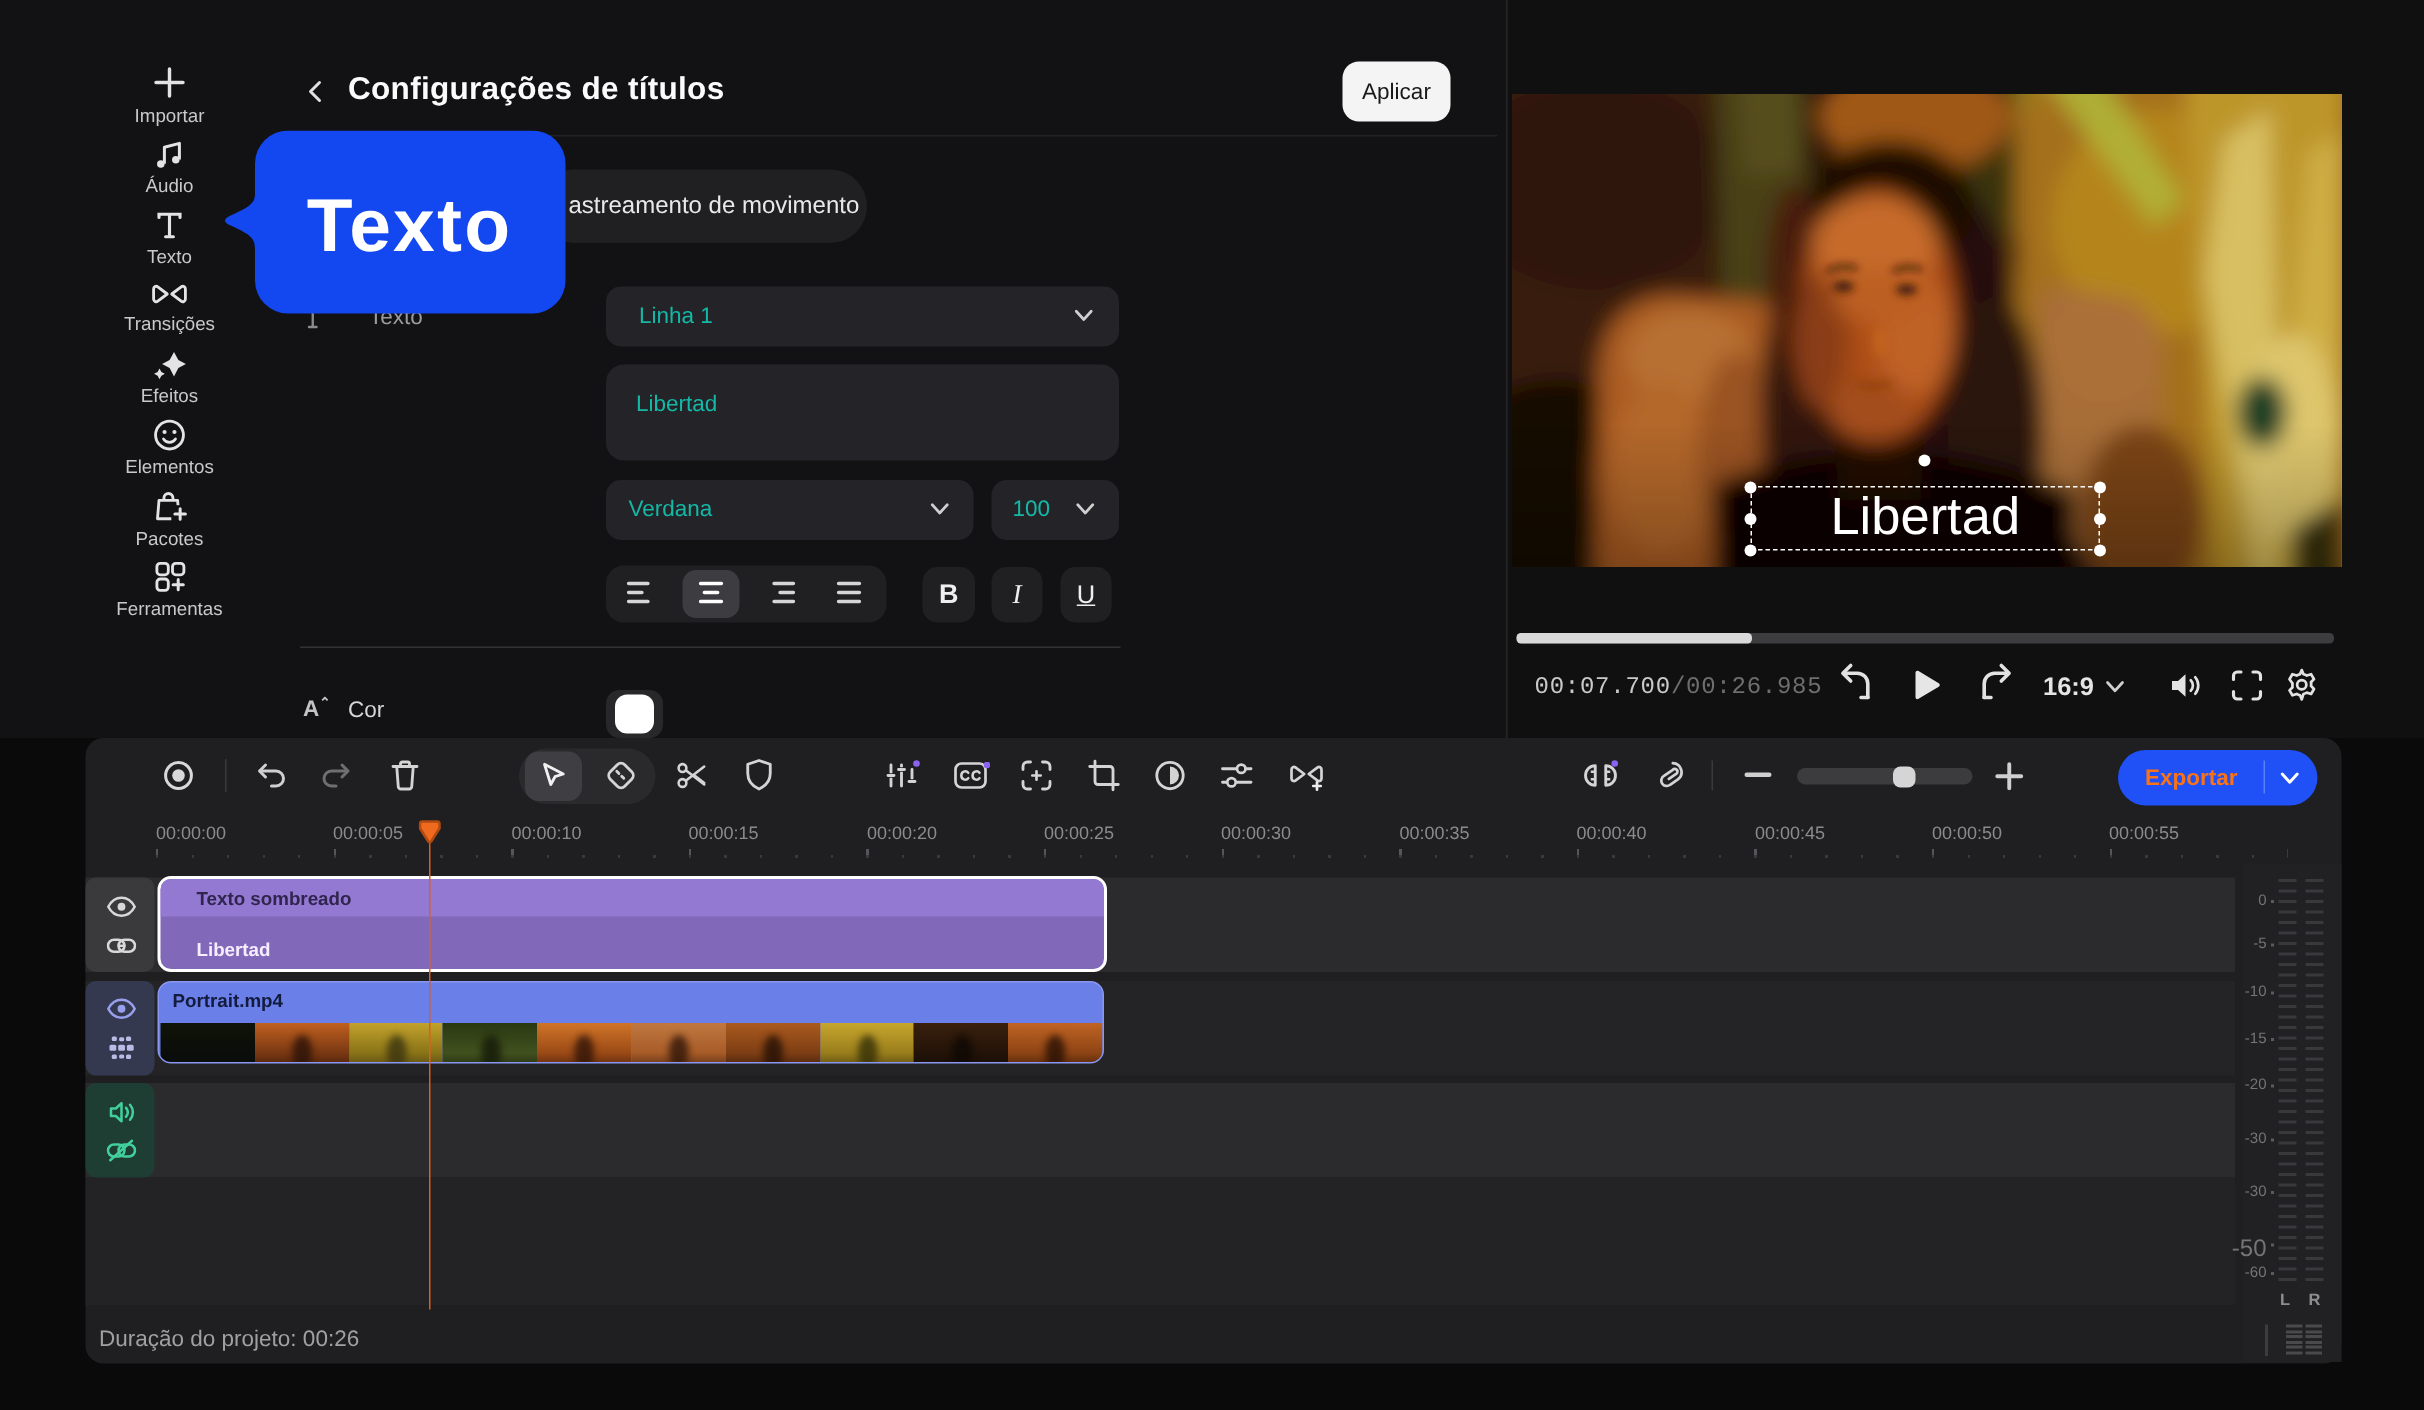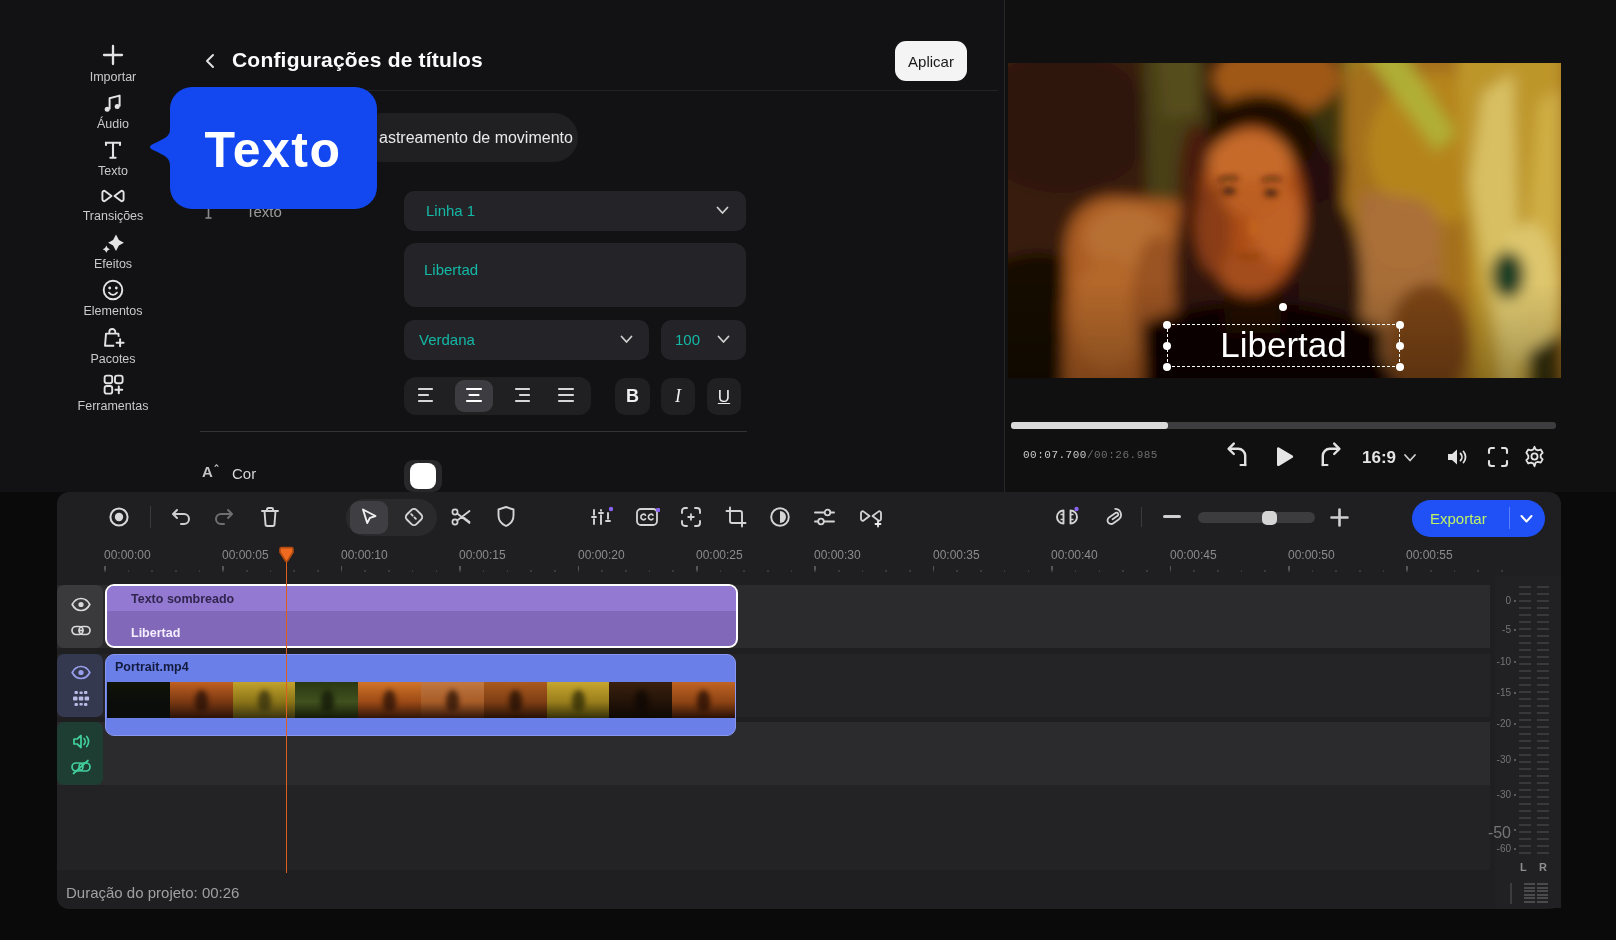--- a/index.html
+++ b/index.html
@@ -233,21 +233,21 @@
     <div class="abs" style="left:1163px;top:321px;width:8px;height:8px;border-radius:50%;background:#fff;"></div>
     <div class="abs" style="left:1396px;top:321px;width:8px;height:8px;border-radius:50%;background:#fff;"></div>
     <div class="abs" style="left:1163px;top:342px;width:8px;height:8px;border-radius:50%;background:#fff;"></div>
     <div class="abs" style="left:1396px;top:342px;width:8px;height:8px;border-radius:50%;background:#fff;"></div>
     <div class="abs" style="left:1163px;top:363px;width:8px;height:8px;border-radius:50%;background:#fff;"></div>
     <div class="abs" style="left:1396px;top:363px;width:8px;height:8px;border-radius:50%;background:#fff;"></div>
 
     <div class="abs" style="left:1011px;top:422px;width:545px;height:7px;background:#3d3d40;border-radius:3px;"></div>
     <div class="abs" style="left:1011px;top:422px;width:157px;height:7px;background:#d9d9d9;border-radius:3px;"></div>
 
-    <div class="abs" style="left:1023px;top:449px;font-family:'Liberation Mono',monospace;font-size:11px;color:#c9c9c9;letter-spacing:.5px;">00:07.700<span style="color:#6e6e6e;">/00:26.985</span></div>
+    <div class="abs" style="left:1023px;top:449px;font-family:'Liberation Mono',monospace;font-size:16px;color:#c9c9c9;letter-spacing:.5px;">00:07.700<span style="color:#6e6e6e;">/00:26.985</span></div>
     <svg class="abs" style="left:1226px;top:441px;" width="24" height="28" viewBox="0 0 24 28">
         <path d="M7.8 2.6 2.6 7.8l5.2 5.2" stroke="#e2e2e2" stroke-width="2.4" fill="none" stroke-linecap="round" stroke-linejoin="round"></path>
         <path d="M3.6 7.8h8.6a7 7 0 0 1 7 7V24" stroke="#e2e2e2" stroke-width="2.4" fill="none" stroke-linecap="round"></path>
         <path d="M19.4 24h-4.8" stroke="#e2e2e2" stroke-width="2.2" fill="none" stroke-linecap="round"></path>
       </svg>
     <svg class="abs" style="left:1274px;top:446px;" width="20" height="22" viewBox="0 0 20 22">
         <path d="M3 2.5c0-1 1.1-1.7 2-1.1l13.5 8.1c.9.5.9 1.8 0 2.3L5 19.9c-.9.6-2-.1-2-1.1V2.5z" fill="#e6e6e6"></path>
       </svg>
     <svg class="abs" style="left:1318px;top:441px;" width="24" height="28" viewBox="0 0 24 28">
         <path d="M16.2 2.6l5.2 5.2-5.2 5.2" stroke="#e2e2e2" stroke-width="2.4" fill="none" stroke-linecap="round" stroke-linejoin="round"></path>
@@ -348,21 +348,21 @@
         <path d="M13.2 2.8a6 6 0 0 1 3.4 10.8l-5.2 3.6a3.6 3.6 0 1 1-4.1-5.9l5.9-4.1a1.8 1.8 0 1 1 2 2.9l-4.6 3.2" stroke="#d4d4d4" stroke-width="1.8" fill="none" stroke-linecap="round" stroke-linejoin="round"></path>
       </svg>
     <div class="abs" style="left:1141px;top:507px;width:1px;height:20px;background:#3a3a3c;"></div>
     <div class="abs" style="left:1163px;top:515px;width:18px;height:3px;background:#cfcfcf;border-radius:2px;"></div>
     <div class="abs" style="left:1198px;top:512px;width:117px;height:11px;background:#3c3c3f;border-radius:6px;"></div>
     <div class="abs" style="left:1262px;top:511px;width:15px;height:14px;border-radius:5px;background:#d5d5d5;"></div>
     <svg class="abs" style="left:1330px;top:508px;" width="19" height="19" viewBox="0 0 19 19">
         <path d="M9.5 1.5v16M1.5 9.5h16" stroke="#cfcfcf" stroke-width="2.6" stroke-linecap="round"></path>
       </svg>
     <div class="abs" style="left:1412px;top:500px;width:133px;height:37px;background:#1f51f7;border-radius:19px;"></div>
-    <div class="abs" style="left:1430px;top:510px;font-size:15px;font-weight:normal;color:#bef264;">Exportar</div>
+    <div class="abs" style="left:1430px;top:510px;font-size:15px;font-weight:bold;color:#f97316;">Exportar</div>
     <div class="abs" style="left:1509px;top:507px;width:1px;height:22px;background:#5b7ffa;"></div>
     <svg class="abs" style="left:1519px;top:514px;" width="15" height="10" viewBox="0 0 15 10">
         <path d="M2.5 2 7.5 7.5 12.5 2" stroke="#fff" stroke-width="2" fill="none" stroke-linecap="round" stroke-linejoin="round"></path>
       </svg>
 
     <div class="abs" style="left:104px;top:548px;font-size:12px;color:#8b8b8b;">00:00:00</div>
     <div class="abs" style="left:222px;top:548px;font-size:12px;color:#8b8b8b;">00:00:05</div>
     <div class="abs" style="left:341px;top:548px;font-size:12px;color:#8b8b8b;">00:00:10</div>
     <div class="abs" style="left:459px;top:548px;font-size:12px;color:#8b8b8b;">00:00:15</div>
     <div class="abs" style="left:578px;top:548px;font-size:12px;color:#8b8b8b;">00:00:20</div>
@@ -419,21 +419,21 @@
         <rect x="8" y="4" width="11" height="8" rx="4" stroke="#42cf9e" stroke-width="1.7" fill="none"></rect>
         <path d="M2.5 14.5 17 1.5" stroke="#42cf9e" stroke-width="1.7" stroke-linecap="round"></path>
       </svg>
 
     <div class="abs" style="left:105px;top:584px;width:633px;height:64px;background:#8268b9;border:2px solid #fff;border-radius:9px;overflow:hidden;">
       <div style="position:absolute;left:0;top:0;width:100%;height:25px;background:#9379d2;"></div>
       <div style="position:absolute;left:24px;top:6px;font-size:12.5px;font-weight:bold;color:#30254e;">Texto sombreado</div>
       <div style="position:absolute;left:24px;top:40px;font-size:12.5px;font-weight:bold;color:#f4eeff;">Libertad</div>
     </div>
 
-    <div class="abs" style="left:105px;top:654px;width:631px;height:82px;background:#6a7fe8;border:1.5px solid #8a97f0;border-radius:9px;overflow:hidden;">
+    <div class="abs" style="left:105px;top:654px;width:631px;height:55px;background:#6a7fe8;border:1.5px solid #8a97f0;border-radius:9px;overflow:hidden;">
       <div style="position:absolute;left:9px;top:5px;font-size:12.5px;font-weight:bold;color:#131b3e;">Portrait.mp4</div>
       <div style="position:absolute;left:1px;top:27px;width:628px;height:36px;">
           <div style="position:absolute;left:0.0px;top:0;width:62.8px;height:36px;background:linear-gradient(180deg,#101408 0%,#0b0d0a 55%,#0b0d0a 100%);overflow:hidden;"></div>
           <div style="position:absolute;left:62.8px;top:0;width:62.8px;height:36px;background:linear-gradient(180deg,#c06020 0%,#7a3812 55%,#2a1208 100%);overflow:hidden;">
             <i style="position:absolute;left:40%;top:22%;width:21%;height:62%;filter:blur(2.5px);opacity:.8;background:#2a1208;border-radius:50% 50% 40% 40%;"></i>
           </div>
           <div style="position:absolute;left:125.6px;top:0;width:62.8px;height:36px;background:linear-gradient(180deg,#c2a22c 0%,#8a7418 55%,#3a3410 100%);overflow:hidden;">
             <i style="position:absolute;left:40%;top:22%;width:21%;height:62%;filter:blur(2.5px);opacity:.8;background:#3a3410;border-radius:50% 50% 40% 40%;"></i>
           </div>
           <div style="position:absolute;left:188.4px;top:0;width:62.8px;height:36px;background:linear-gradient(180deg,#2a3812 0%,#41511e 55%,#141a08 100%);overflow:hidden;">

